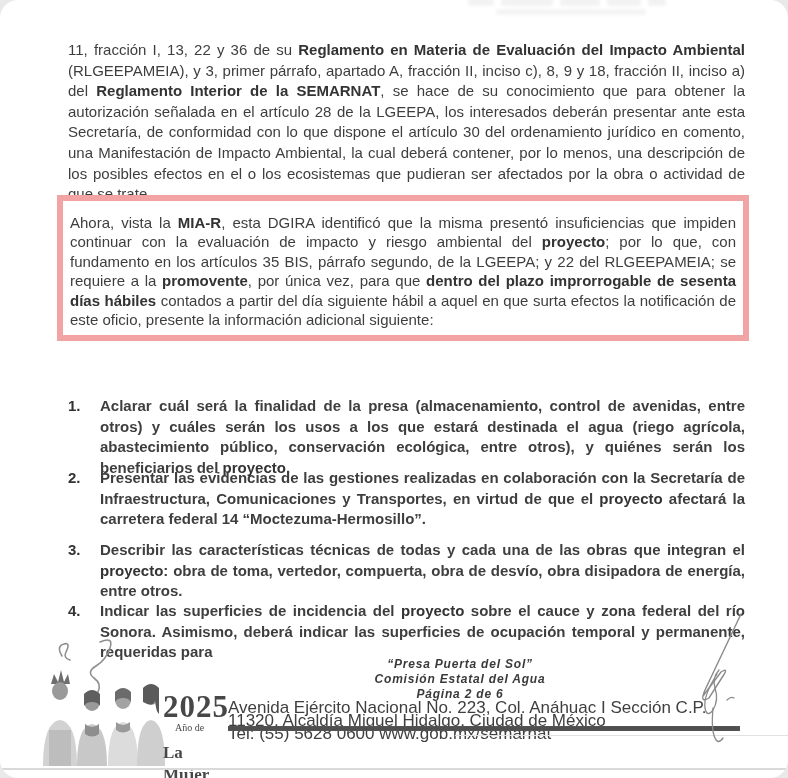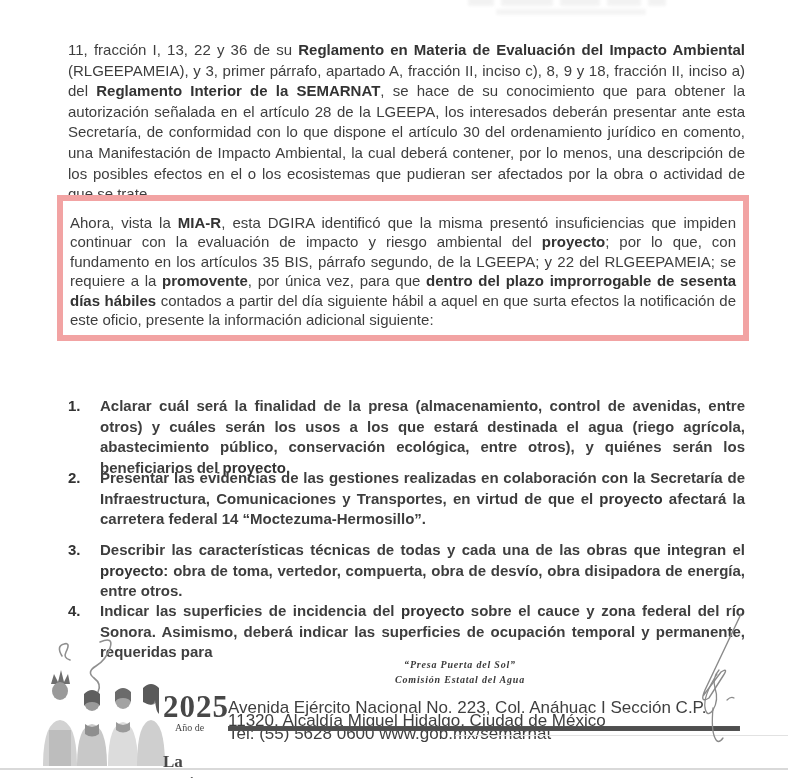--- a/index.html
+++ b/index.html
@@ -10,20 +10,21 @@
   *{margin:0;padding:0;box-sizing:border-box;}
   html,body{background:#e9e9e9;}
   .page{
     position:relative;
     width:788px;height:778px;
     background:#ffffff;
     font-family:"Liberation Sans","DejaVu Sans",sans-serif;
     color:var(--ink);
     overflow:hidden;
     margin:0 auto;
+    border-radius:18px;
   }
   .body{
     font-size:15px;
     line-height:20.6px;
     text-align:justify;
     color:var(--ink);
   }
   .body b{color:#333;}
   .abs{position:absolute;}
 
@@ -56,26 +57,26 @@
   .it1{top:396px;}
   .it2{top:468px;}
   .it3{top:540px;}
   .it4{top:601px;}
 
   
   .scribble-left{left:48px;top:638px;}
   .photo{left:35px;top:658px;}
   .logo2025{left:163px;top:692px;width:66px;text-align:left;color:#474747;}
   .logo2025 .year{font-family:"Liberation Serif","DejaVu Serif",serif;font-size:31px;font-weight:600;line-height:30px;letter-spacing:1px;}
-  .logo2025 .sub{font-family:"Liberation Serif","DejaVu Serif",serif;font-size:10px;margin:0 0 18px 12px;}
+  .logo2025 .sub{font-family:"Liberation Serif","DejaVu Serif",serif;font-size:10px;margin:0 0 9px 12px;}
   .logo2025 .l1,.logo2025 .l2{font-family:"Liberation Serif","DejaVu Serif",serif;font-size:17px;font-weight:bold;line-height:22px;}
 
   .f-center{left:235px;top:657px;width:450px;text-align:center;
-    font-style:italic;font-weight:bold;font-size:10px;line-height:15px;
-    letter-spacing:.8px;color:#3a3a3a;font-family:Liberation Serif, serif;}
+    font-style:italic;font-weight:bold;font-size:12px;line-height:15px;
+    letter-spacing:.8px;color:#3a3a3a;}
   .f-center div{white-space:nowrap;}
 
   .f-address{left:228px;top:701px;width:490px;font-size:17px;line-height:13px;color:#3f3f3f;text-align:left;}
 
   .f-bar{left:228px;top:726px;width:512px;height:5px;background:var(--bar);
     box-shadow:0 0 1px #777 inset;}
   .f-line-right{left:455px;top:735px;width:333px;height:1px;background:#e2e2e2;}
   .scan-bottom{left:0;top:768px;width:788px;height:2px;background:#d9d9d9;}
 
   .sig-right{left:683px;top:612px;}
@@ -150,20 +151,21 @@
   <div class="abs logo2025">
     <div class="year">2025</div>
     <div class="sub">Año de</div>
     <div class="l1">La Mujer</div>
     <div class="l2">Indígena</div>
   </div>
 
   <div class="abs f-center">
     <div>“Presa Puerta del Sol”</div>
     <div>Comisión Estatal del Agua</div>
+    <div>Página 2 de 6</div>
   </div>
 
   <div class="abs f-address">
     <div>Avenida Ejército Nacional No. 223, Col. Anáhuac I Sección C.P. 11320, Alcaldía Miguel Hidalgo, Ciudad de México</div>
     <div>Tel: (55) 5628 0600 www.gob.mx/semarnat</div>
   </div>
 
   <div class="abs f-bar"></div>
 
   <div class="abs f-line-right"></div>

